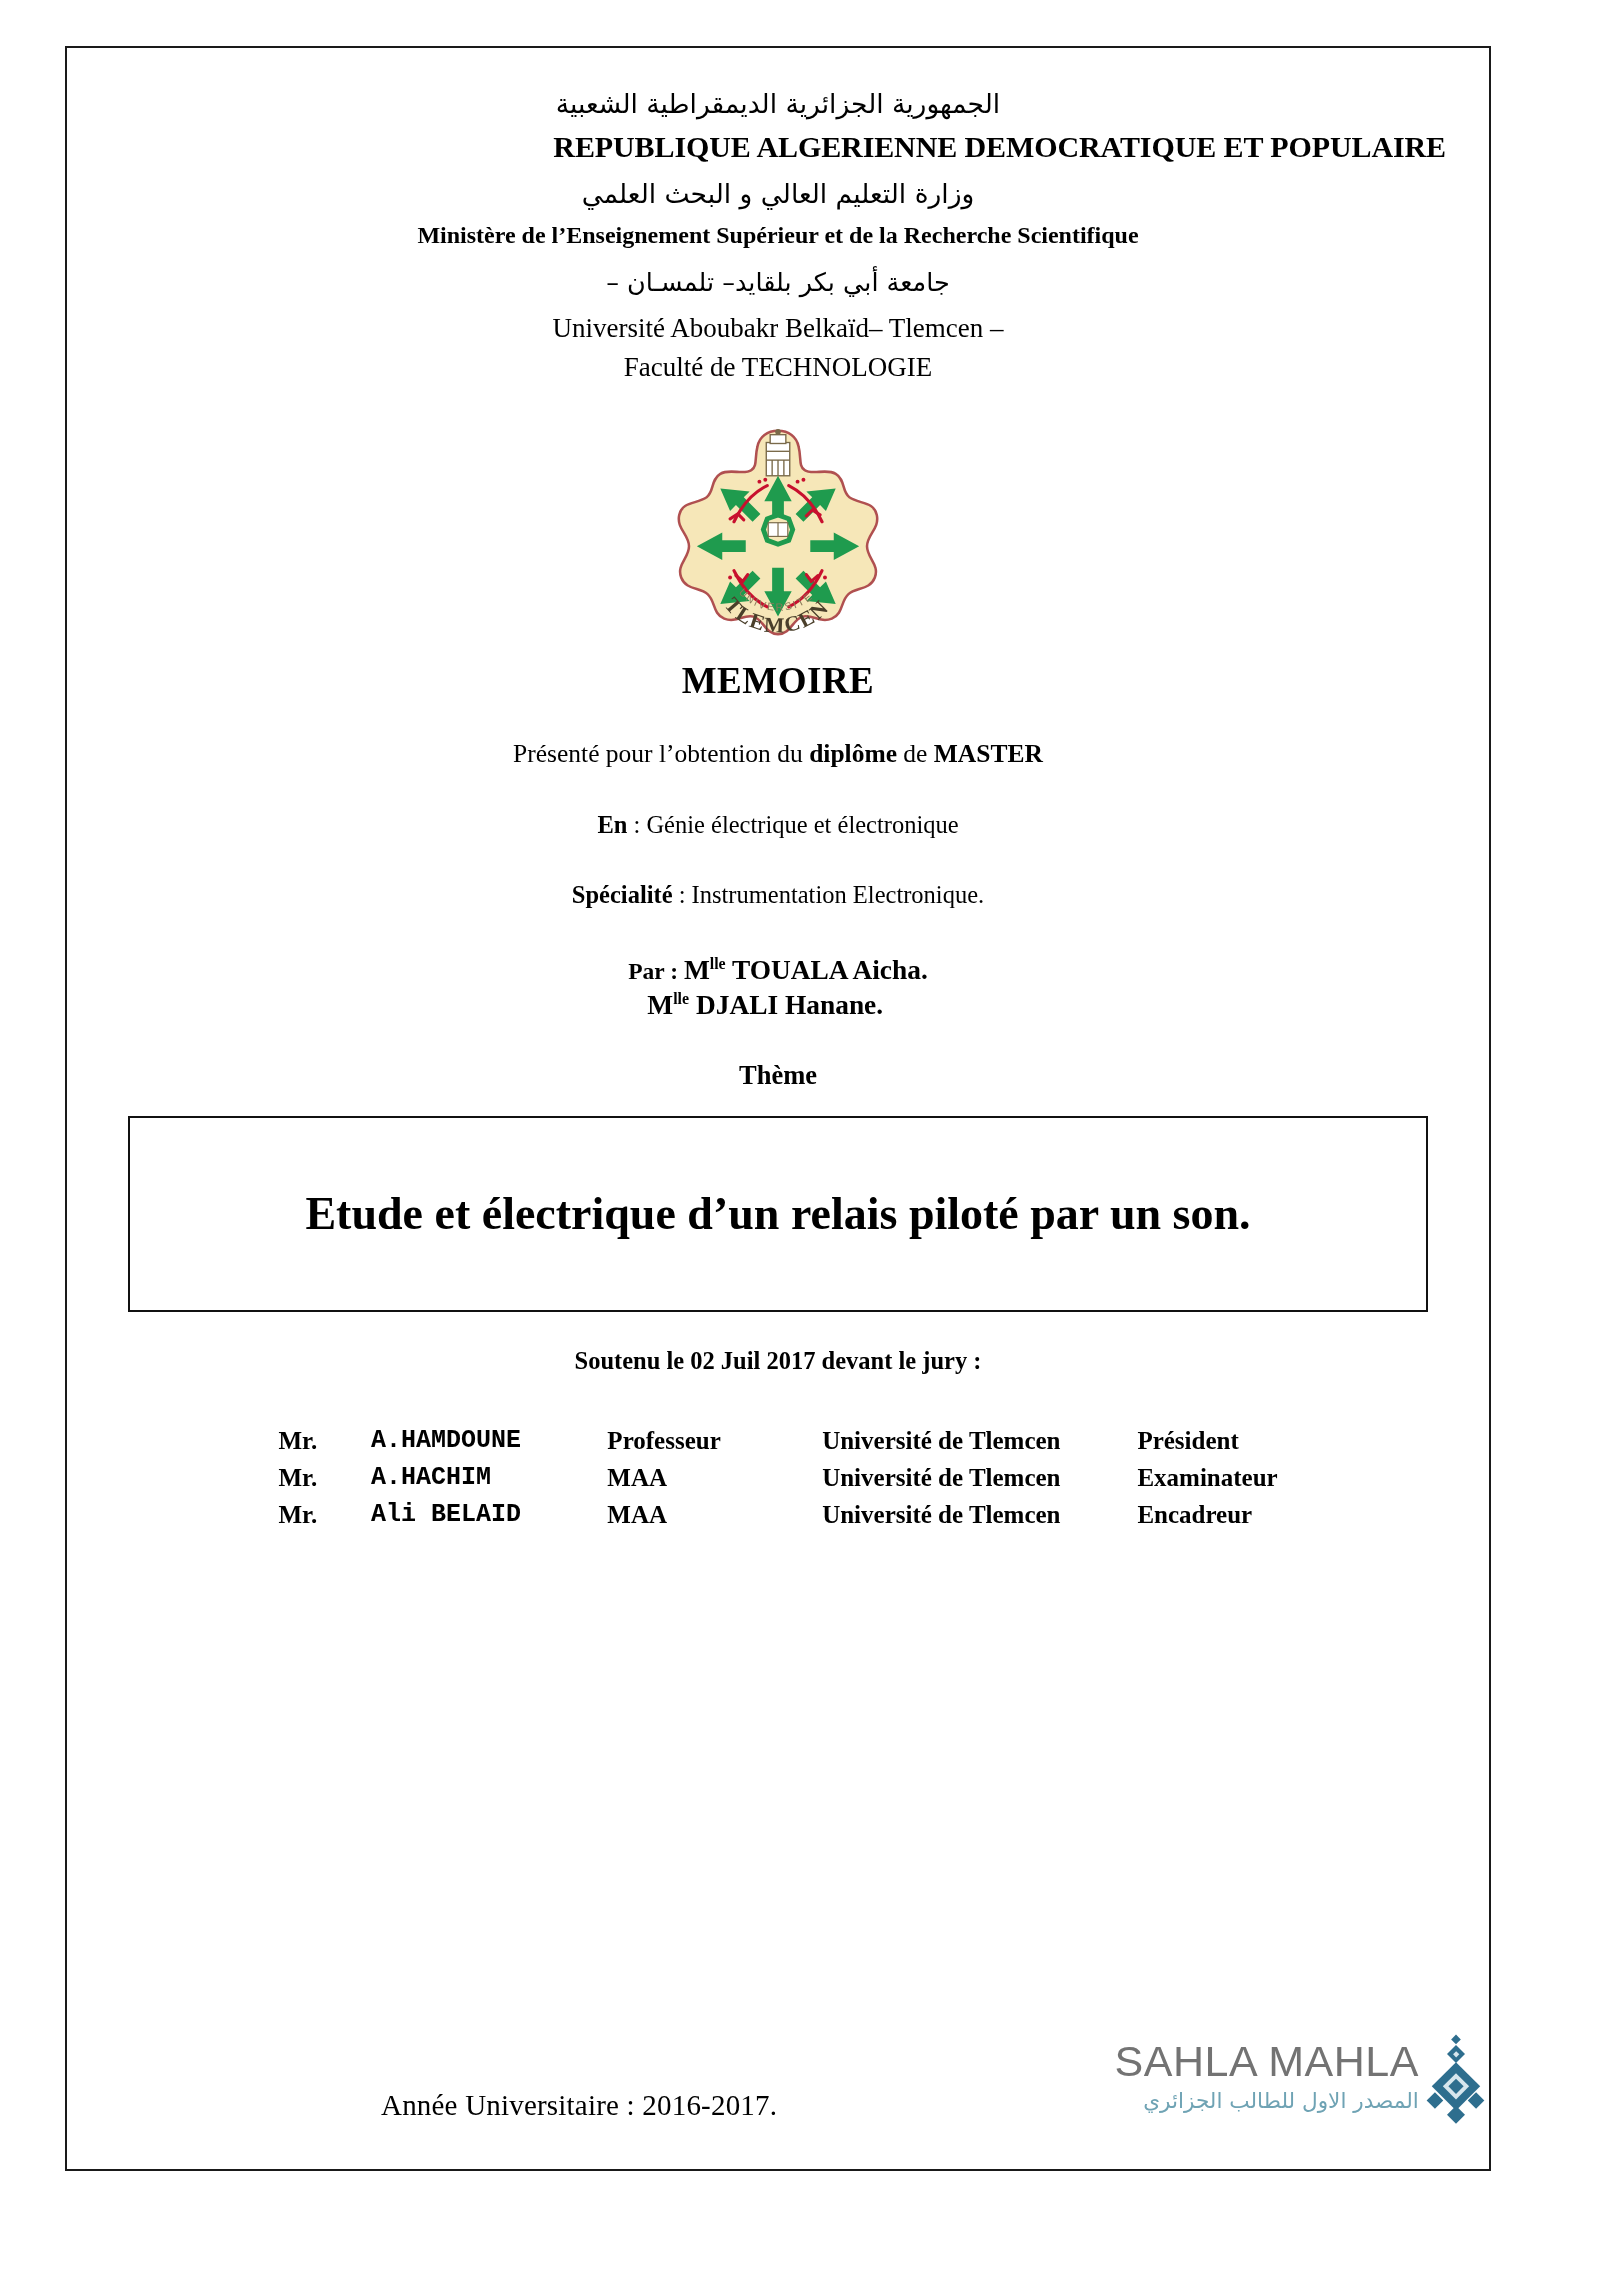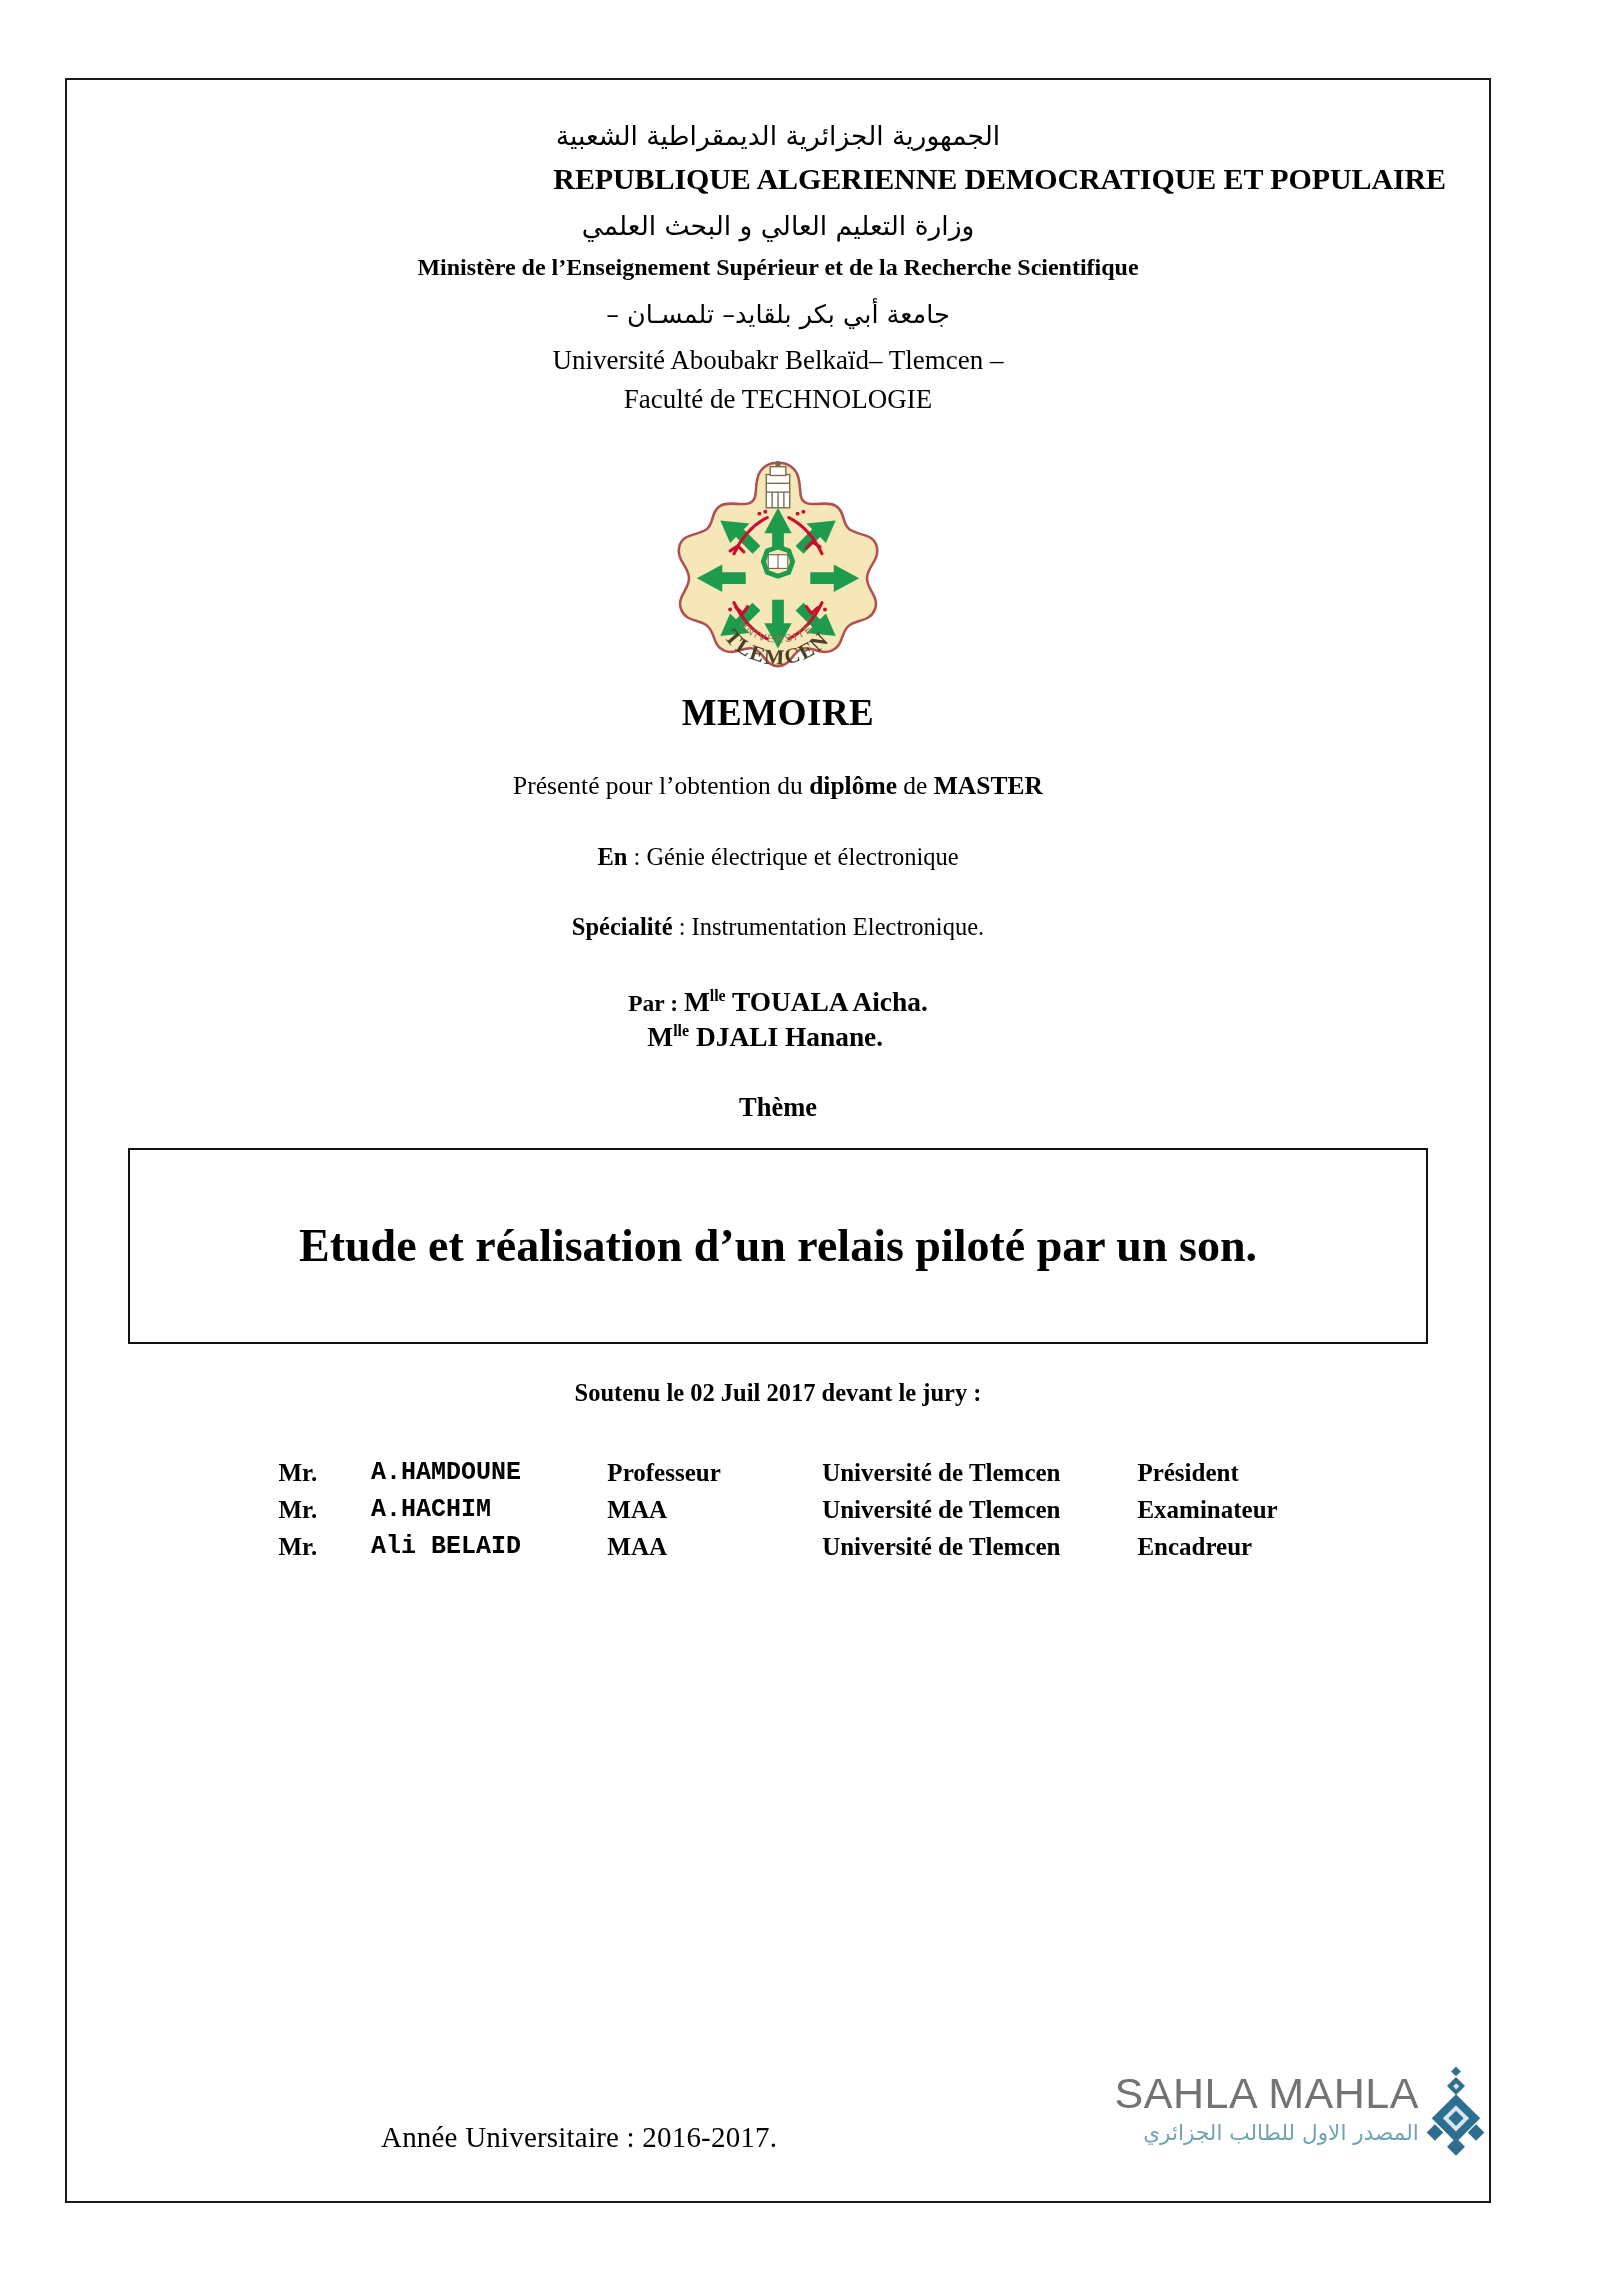--- a/index.html
+++ b/index.html
@@ -12,21 +12,21 @@
     height: 2294px;
     font-family: "Liberation Serif", "DejaVu Serif", serif;
     color: #000000;
     position: relative;
     overflow: hidden;
   }
 
   .page-frame {
     position: absolute;
     left: 65px;
-    top: 78px;
+    top: 46px;
     width: 1426px;
     height: 2125px;
     border: 2.9px solid #1a1a1a;
     box-sizing: border-box;
     background: #ffffff;
   }
 
   .content {
     position: absolute;
     left: 0;
@@ -337,21 +337,21 @@
     <div class="spec-line"><b>Spécialité</b><span> : Instrumentation  Electronique.</span></div>
 
     <div class="par-line">
       <div><span class="par-label">Par</span><span class="par-label"> : </span><span>M</span><sup>lle</sup><span> TOUALA Aicha.</span></div>
       <div style="padding-right:25.5px;"><span>M</span><sup>lle</sup><span>  DJALI Hanane.</span></div>
     </div>
 
     <div class="theme">Thème</div>
 
     <div class="title-box">
-      <div class="title-text">Etude et réalisation d’un relais piloté par un son.</div>
+      <div class="title-text">Etude et électrique d’un relais piloté par un son.</div>
     </div>
 
     <div class="soutenu">Soutenu  le  02 Juil 2017   devant le jury :</div>
 
     <table class="jury-table">
       <tbody>
         <tr>
           <td class="c-mr">Mr.</td>
           <td class="c-name">A.HAMDOUNE</td>
           <td class="c-grade">Professeur</td>

